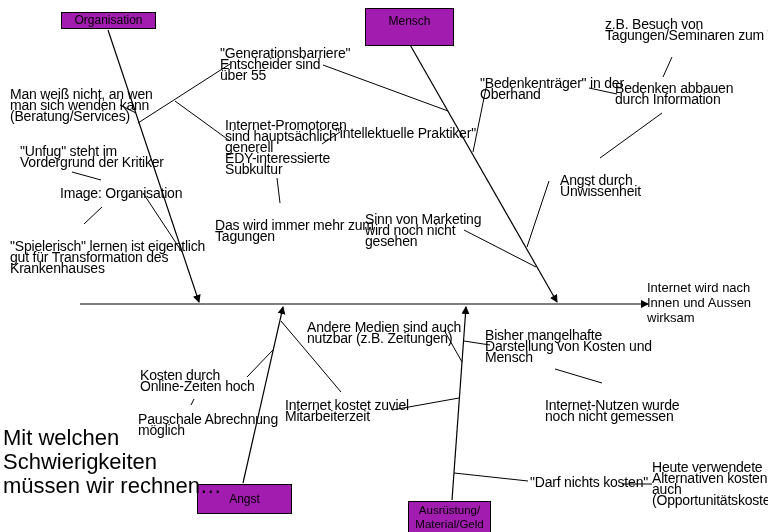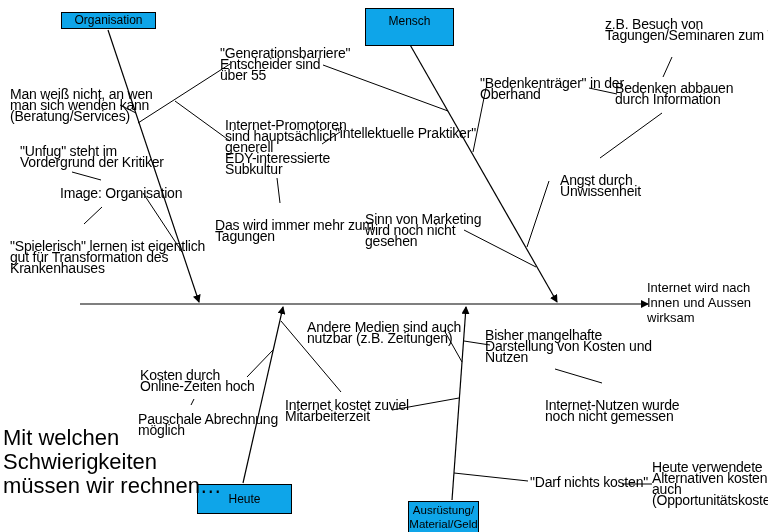--- a/index.html
+++ b/index.html
@@ -1,21 +1,21 @@
 <!DOCTYPE html>
 <html><head>
 <meta charset="utf-8">
 <style>
   html, body { margin:0; padding:0; background:#ffffff; }
   body { width:768px; height:532px; position:relative; overflow:hidden;
          font-family:"Liberation Sans", sans-serif; color:#000; }
   #diagram { position:absolute; left:0; top:0; width:768px; height:532px; }
   .lbl { position:absolute; font-size:14px; line-height:11px; text-align:left;
          white-space:pre; letter-spacing:-0.2px; }
-  .box { position:absolute; border:1px solid #000; background:#0ea5e9; text-align:center;
+  .box { position:absolute; border:1px solid #000; background:#a21caf; text-align:center;
          font-size:12px; box-sizing:border-box; }
   .head { position:absolute; font-size:13px; line-height:15px; white-space:pre; }
   .question { position:absolute; font-size:22px; line-height:24px; white-space:pre; left:3px; top:410px;margin-top:16px; }
 </style>
 </head>
 <body>
 
 <svg id="diagram" viewBox="0 0 768 532" xmlns="http://www.w3.org/2000/svg">
   <defs>
     <marker id="arr" markerWidth="8" markerHeight="8" refX="7" refY="4" orient="auto" markerUnits="userSpaceOnUse">
@@ -58,22 +58,22 @@
     <line x1="464" y1="341" x2="490" y2="345"></line>
     <line x1="392" y1="410" x2="459" y2="398"></line>
     <line x1="555" y1="369" x2="602" y2="383"></line>
     <line x1="454" y1="473" x2="528" y2="481"></line>
     <line x1="622" y1="484" x2="652" y2="484"></line>
   </g>
 </svg>
 
 <div class="box" style="left:61px;top:12px;width:95px;height:17px;line-height:15px;">Organisation</div>
 <div class="box" style="left:365px;top:8px;width:89px;height:38px;line-height:25px;">Mensch</div>
-<div class="box" style="left:197px;top:484px;width:95px;height:30px;line-height:28px;">Heute</div>
-<div class="box" style="left:408px;top:501px;width:71px;height:32px;line-height:14px;white-space:pre;font-size:11.5px;padding-top:1px;">Ausrüstung/
+<div class="box" style="left:197px;top:484px;width:95px;height:30px;line-height:28px;">Angst</div>
+<div class="box" style="left:408px;top:501px;width:83px;height:32px;line-height:14px;white-space:pre;font-size:11.5px;padding-top:1px;">Ausrüstung/
 Material/Geld</div>
 
 <div class="head" style="left:647px;top:280px;width:120px;">Internet wird nach
 Innen und Aussen
 wirksam</div>
 
 <div class="question">Mit welchen
 Schwierigkeiten
 müssen wir rechnen…</div>
 
@@ -114,20 +114,20 @@
 Online-Zeiten hoch</div>
 <div class="lbl" style="left:138px;top:414px;width:115px;">Pauschale Abrechnung
 möglich</div>
 <div class="lbl" style="left:285px;top:400px;width:105px;">Internet kostet zuviel
 Mitarbeiterzeit</div>
 
 <div class="lbl" style="left:307px;top:322px;width:120px;">Andere Medien sind auch
 nutzbar (z.B. Zeitungen)</div>
 <div class="lbl" style="left:485px;top:330px;width:125px;">Bisher mangelhafte
 Darstellung von Kosten und
-Nutzen</div>
+Mensch</div>
 <div class="lbl" style="left:545px;top:400px;width:110px;">Internet-Nutzen wurde
 noch nicht gemessen</div>
 <div class="lbl" style="left:530px;top:477px;width:95px;">"Darf nichts kosten"</div>
 <div class="lbl" style="left:652px;top:462px;width:105px;">Heute verwendete
 Alternativen kosten
 auch
 (Opportunitätskosten)</div>
 
 </body></html>

